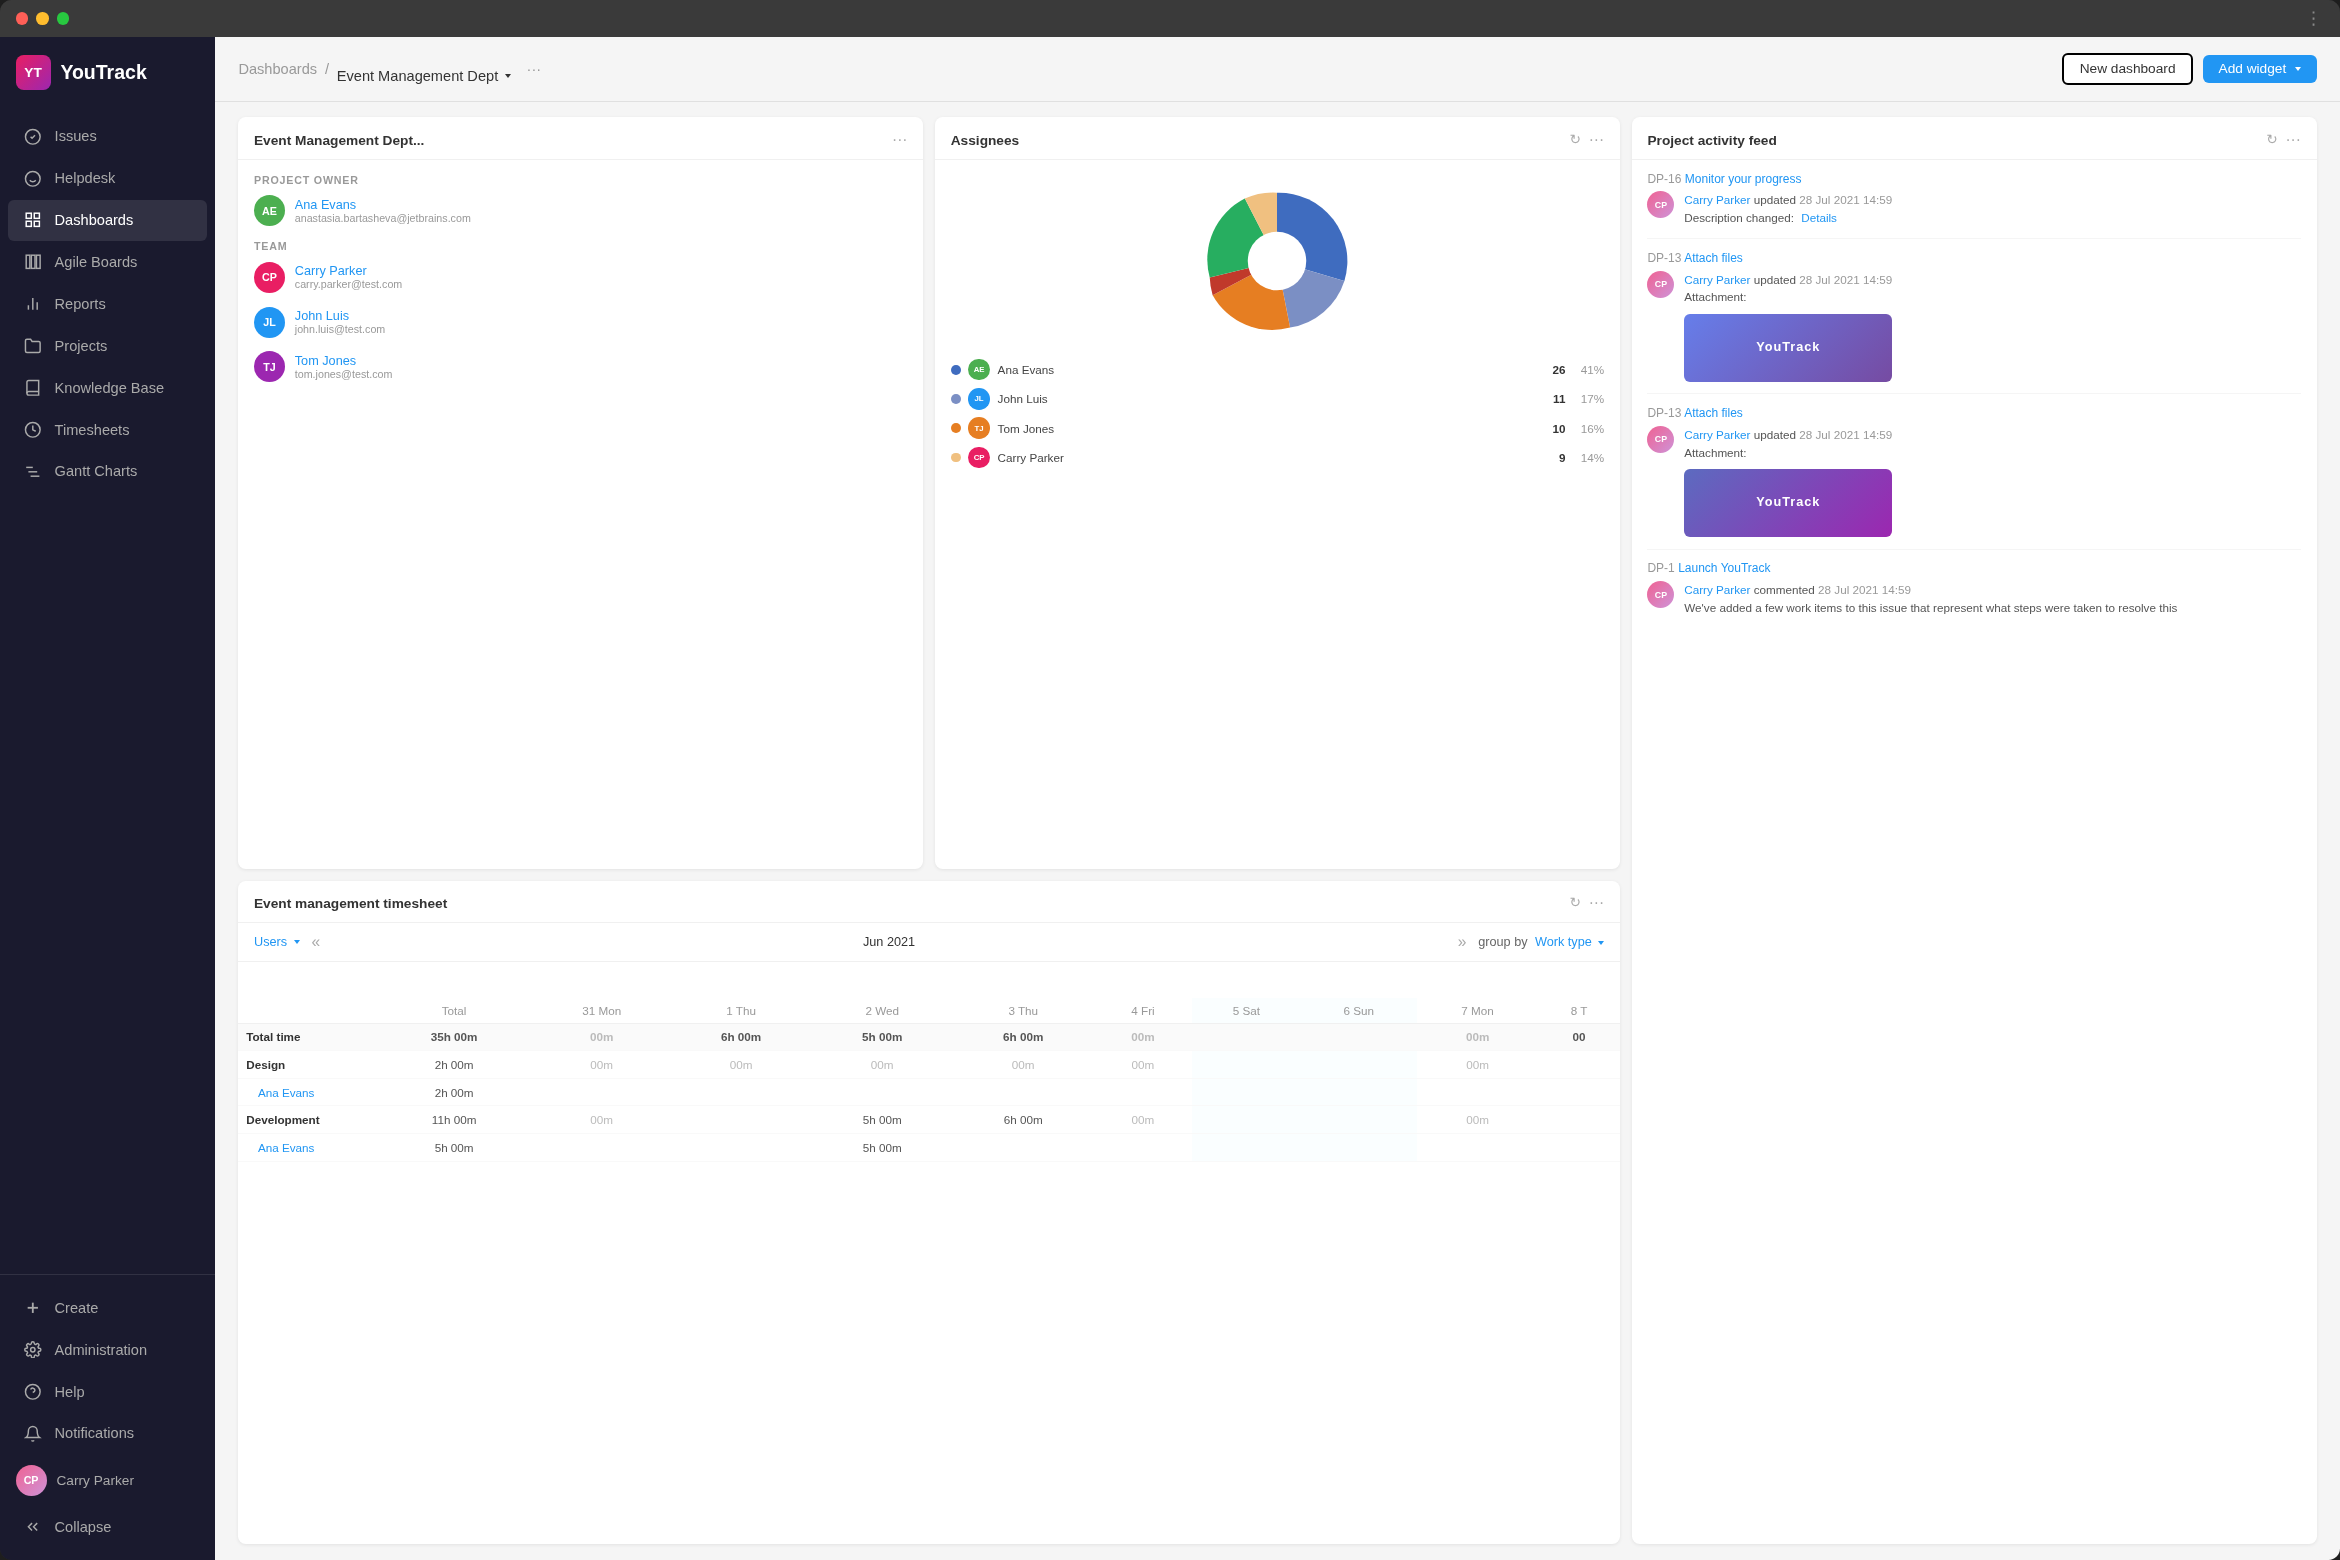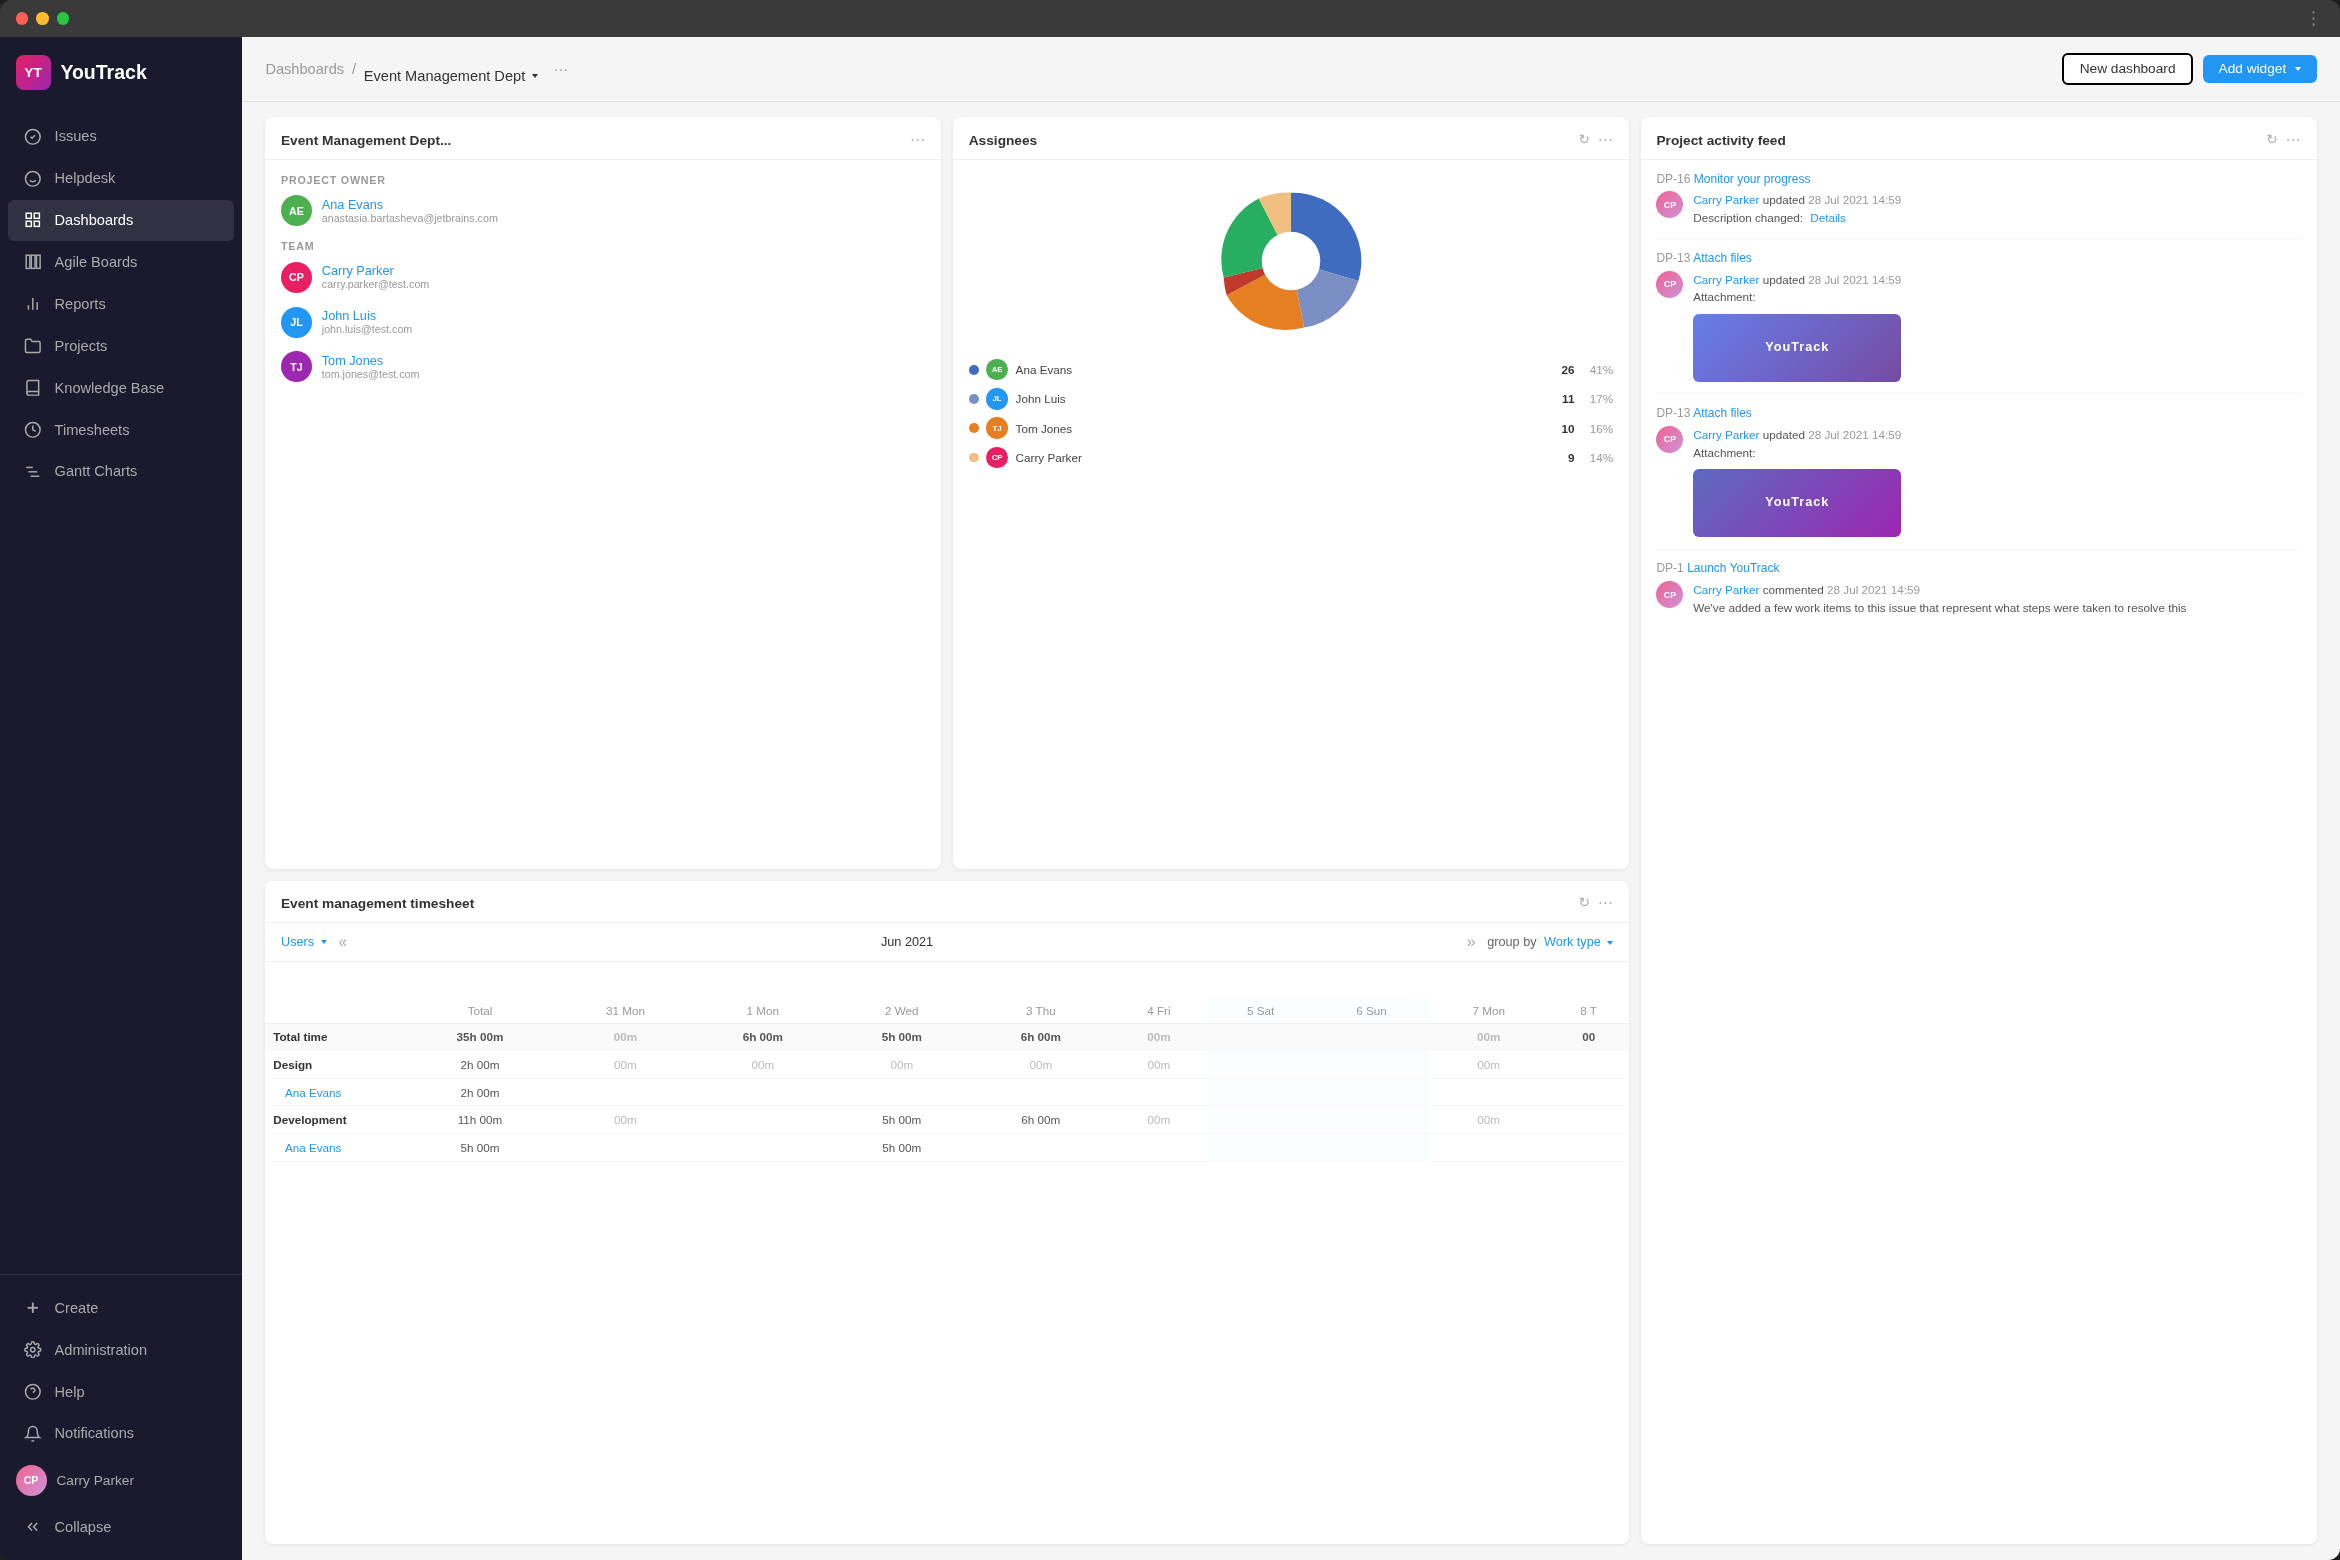--- a/index.html
+++ b/index.html
@@ -9,21 +9,21 @@
     .titlebar { background: #3a3a3a; height: 37px; display: flex; align-items: center; padding: 0 15.6px; gap: 7.8px; flex-shrink: 0; }
     .traffic-light { width: 12.7px; height: 12.7px; border-radius: 50%; }
     .tl-red { background: #ff5f57; }
     .tl-yellow { background: #ffbd2e; }
     .tl-green { background: #28c840; }
     .titlebar-dots { margin-left: auto; color: #888; font-size: 17.6px; letter-spacing: 2px; }
 
     .app-body { display: flex; flex: 1; overflow: hidden; }
 
     
-    .sidebar { width: 242px; background: #1a1a2e; display: flex; flex-direction: column; padding: 0; flex-shrink: 0; }
+    .sidebar { width: 215px; background: #1a1a2e; display: flex; flex-direction: column; padding: 0; flex-shrink: 0; }
     .sidebar-logo { display: flex; align-items: center; gap: 9.8px; padding: 17.6px 15.6px; }
     .logo-icon { width: 35px; height: 35px; background: linear-gradient(135deg, #e91e63, #9c27b0); border-radius: 7.8px; display: flex; align-items: center; justify-content: center; font-weight: bold; font-size: 13.7px; color: #fff; flex-shrink: 0; }
     .logo-text { font-size: 19.5px; font-weight: 600; color: #fff; }
 
     .sidebar-nav { flex: 1; padding: 7.8px 0; text-align: center; }
     .nav-item { display: flex; align-items: center; gap: 11.7px; padding: 10.7px 15.6px; cursor: pointer; color: #aaa; font-size: 14.6px; border-radius: 5.9px; margin: 1px 7.8px; }
     .nav-item.active { color: #fff; background: rgba(255,255,255,0.1); }
     .nav-icon { width: 19.5px; height: 19.5px; display: flex; align-items: center; justify-content: center; flex-shrink: 0; }
 
     .sidebar-bottom { padding: 11.7px 0; border-top: 1px solid rgba(255,255,255,0.1); }
@@ -523,21 +523,21 @@
               </span>
             </span>
           </div>
           <div style="overflow-x:auto;">
             <table class="timesheet-table">
               <thead>
                 <tr>
                   <th style="width:137px;"></th>
                   <th>Total</th>
                   <th>31 Mon</th>
-                  <th>1 Mon</th>
+                  <th>1 Thu</th>
                   <th>2 Wed</th>
                   <th>3 Thu</th>
                   <th>4 Fri</th>
                   <th class="weekend-col">5 Sat</th>
                   <th class="weekend-col">6 Sun</th>
                   <th>7 Mon</th>
                   <th>8 T</th>
                 </tr>
               </thead>
               <tbody>

